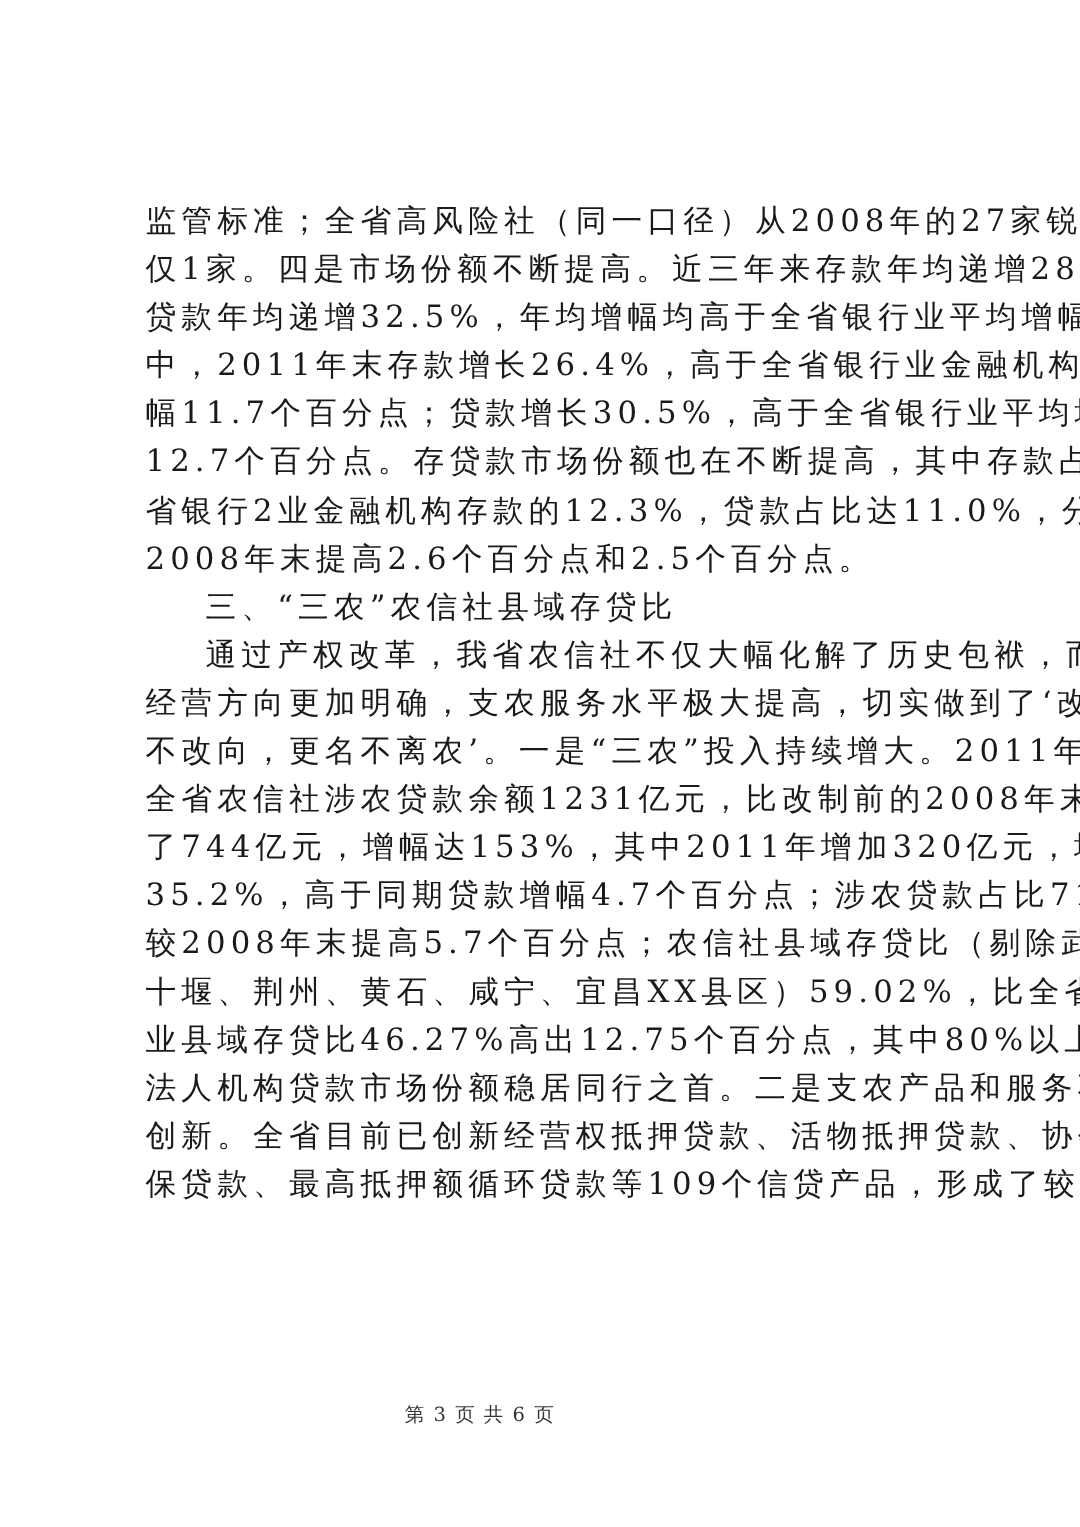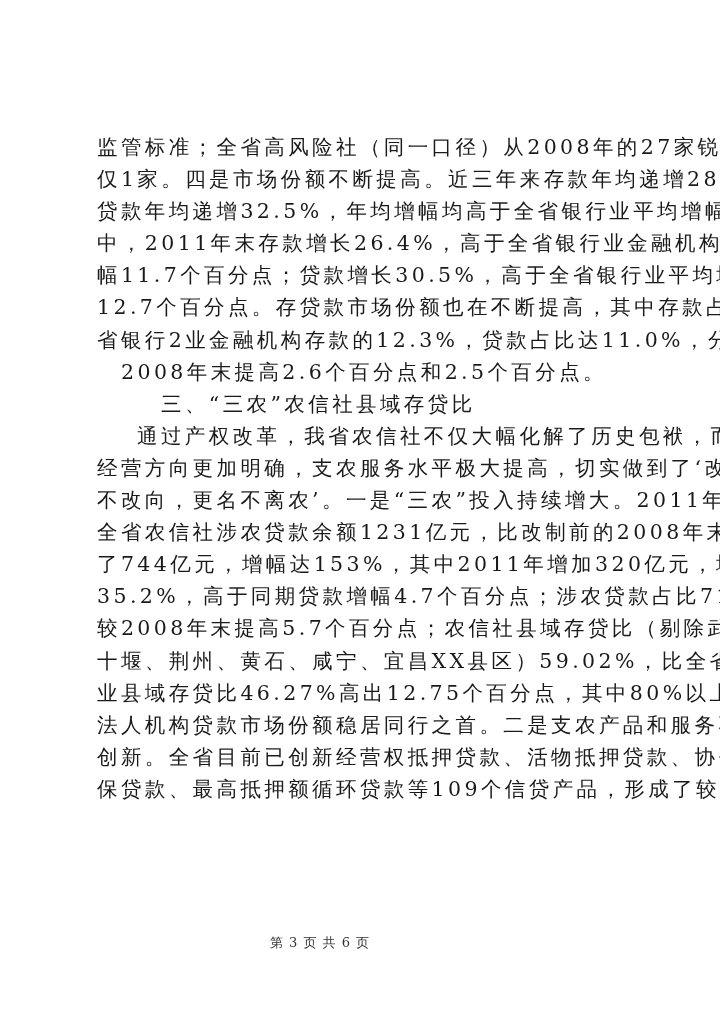--- a/index.html
+++ b/index.html
@@ -2,21 +2,21 @@
 <html><head>
 <meta charset="utf-8">
 <style>
   html, body { margin:0; padding:0; background:#ffffff; }
   body { width:720px; height:1018px; position:relative; overflow:hidden;
          font-family:"DejaVu Serif", "Liberation Serif", serif; color:#1a1a1a; }
   .page { position:absolute; left:0; top:0; width:720px; height:1018px; background:#fff; }
   .body-text { position:absolute; left:97px; top:131px; width:536px; }
   .line { height:32.1px; line-height:32.1px; font-size:20.5px; white-space:nowrap;
           letter-spacing:3.4px; text-align:justify; text-align-last:justify; }
-  .line.last { text-align-last:left;margin-left:24px; }
+  .line.last { text-align-last:left; }
   .line.indent { padding-left:40px; }
   .footer { position:absolute; top:934px; left:0; width:640px; text-align:center;
             font-size:13px; color:#333; letter-spacing:1px; }
 </style>
 </head>
 <body>
 
 <div class="page">
   <div class="body-text" id="body-text">
       <div class="line">监管标准；全省高风险社（同一口径）从2008年的27家锐减至</div>

